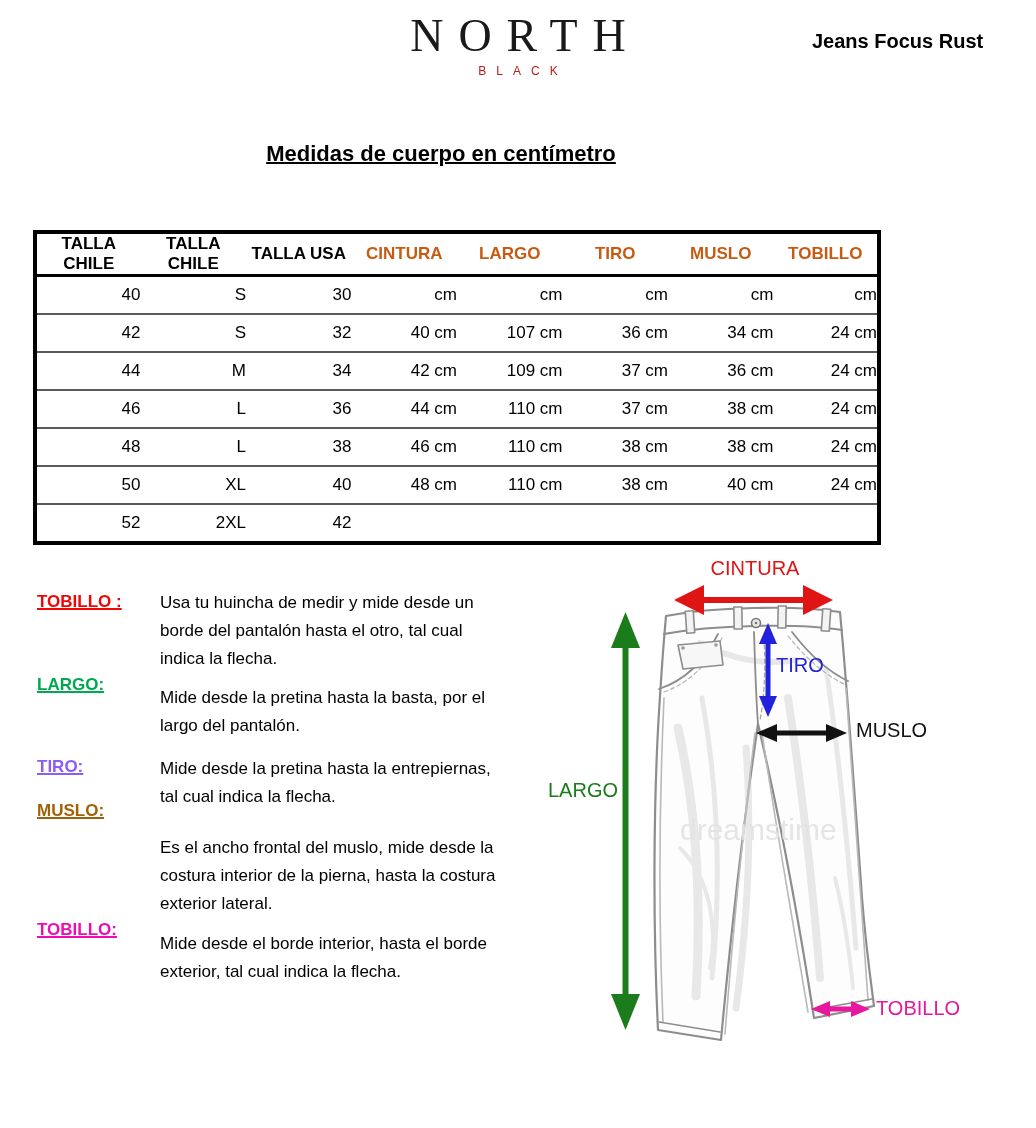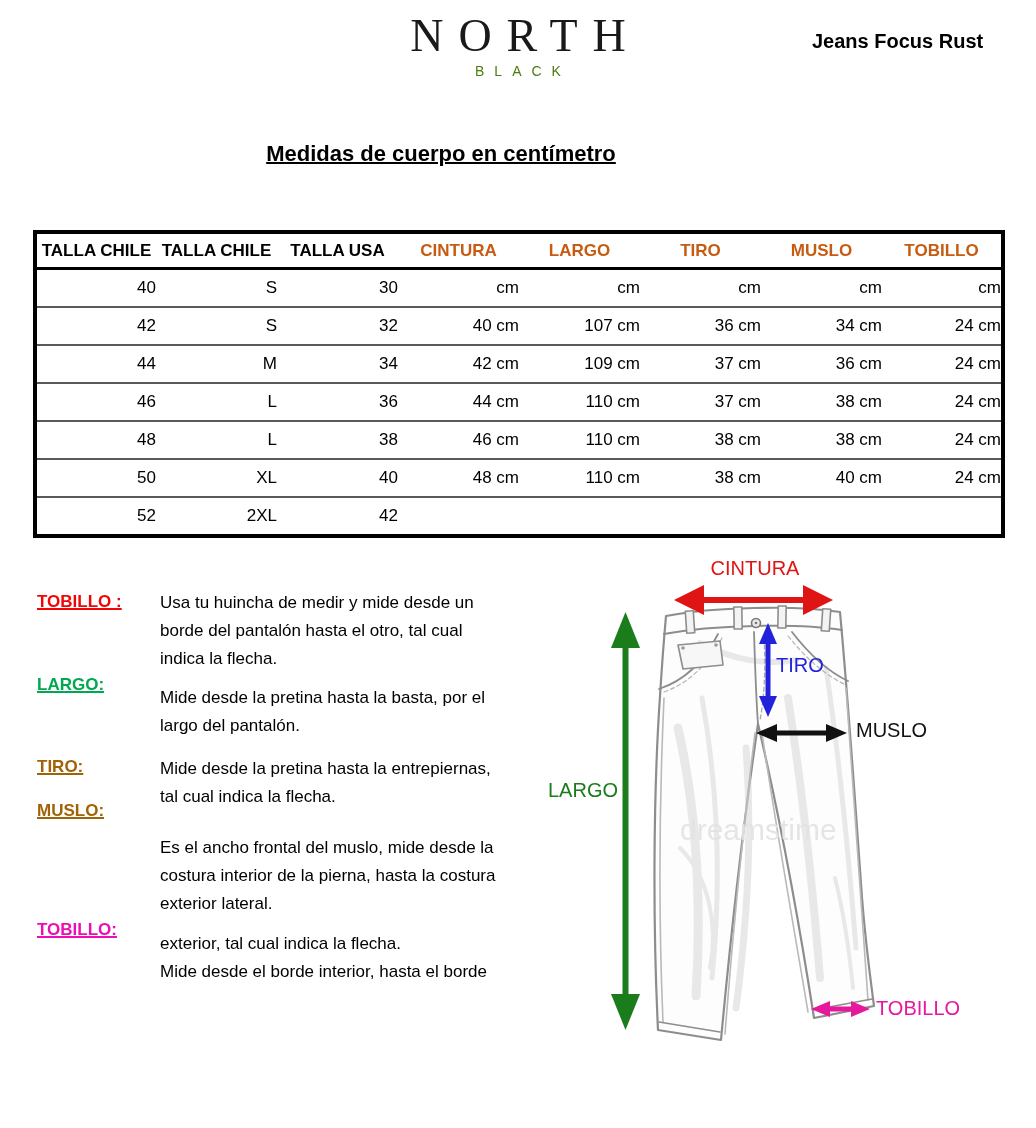--- a/index.html
+++ b/index.html
@@ -7,31 +7,31 @@
     position:relative;width:1036px;height:1128px;background:#ffffff;
     font-family:"Liberation Sans", sans-serif;color:#000;overflow:hidden;padding-left:11px;
   }
   
   .logo{position:absolute;top:12px;left:0;width:1036px;text-align:center;}
   .logo-north{
     font-family:"Liberation Serif", serif;font-size:46px;font-weight:400;
     letter-spacing:15px;padding-left:15px;color:#191919;line-height:48px;
   }
   .logo-black{
-    font-size:14px;letter-spacing:10px;padding-left:10px;color:#4d7c0f;
+    font-size:12px;letter-spacing:10px;padding-left:10px;color:#b91c1c;
     line-height:20px;margin-top:1px;
   }
   .product-name{position:absolute;top:30px;left:812px;width:200px;font-size:20px;font-weight:bold;}
   .doc-title{
     position:absolute;top:141px;left:0;width:882px;text-align:center;
     font-size:22px;font-weight:bold;text-decoration:underline;text-decoration-thickness:2px;
   }
   
   table.size-table{
-    position:absolute;left:33px;top:230px;width:972px;
+    position:absolute;left:33px;top:230px;width:848px;
     border-collapse:collapse;table-layout:fixed;border:4px solid #000;
   }
   .size-table thead th{
     height:33px;font-size:17px;font-weight:bold;text-align:center;
     border-bottom:3px solid #000;padding:0;
   }
   .size-table .th-dark{color:#000;}
   .size-table .th-accent{color:#C75B12;}
   .size-table tbody td{
     height:36px;font-size:17px;font-weight:normal;text-align:right;
@@ -160,37 +160,37 @@
     <div class="def-line">borde del pantalón hasta el otro, tal cual</div>
     <div class="def-line">indica la flecha.</div>
   </div>
 
   <div class="def-term" style="top: 675px; color: rgb(0, 169, 79);">LARGO:</div>
   <div class="def-lines" style="top:684px">
     <div class="def-line">Mide desde la pretina hasta la basta, por el</div>
     <div class="def-line">largo del pantalón.</div>
   </div>
 
-  <div class="def-term" style="top: 757px; color: #a16207;">TIRO:</div>
+  <div class="def-term" style="top: 757px; color: #8b5cf6;">TIRO:</div>
   <div class="def-lines" style="top:755px">
     <div class="def-line">Mide desde la pretina hasta la entrepiernas,</div>
     <div class="def-line">tal cual indica la flecha.</div>
   </div>
 
   <div class="def-term" style="top: 801px; color: #a16207;">MUSLO:</div>
   <div class="def-lines" style="top:834px">
     <div class="def-line">Es el ancho frontal del muslo, mide desde la</div>
     <div class="def-line">costura interior de la pierna, hasta la costura</div>
     <div class="def-line">exterior lateral.</div>
   </div>
 
   <div class="def-term" style="top: 920px; color: rgb(236, 14, 180);">TOBILLO:</div>
   <div class="def-lines" style="top:930px">
+    <div class="def-line">Mide desde el borde interior, hasta el borde</div>
     <div class="def-line">exterior, tal cual indica la flecha.</div>
-    <div class="def-line">Mide desde el borde interior, hasta el borde</div>
   </div>
 
   <svg class="diagram-svg" viewBox="0 0 470 515">
 
     <g stroke-linejoin="round" stroke-linecap="round">
 
       <path d="M116,68 C162,59 246,57 290,64 C297,140 305,250 312,350 C316,400 321,435 324,458
                L264,470 C250,380 230,270 208,176 C192,285 180,395 171,492
                L108,482 C103,380 103,250 110,148 C112,116 114,90 116,68 Z" fill="#fdfdfd" stroke="#8d8d8d" stroke-width="2.2"></path>
 

